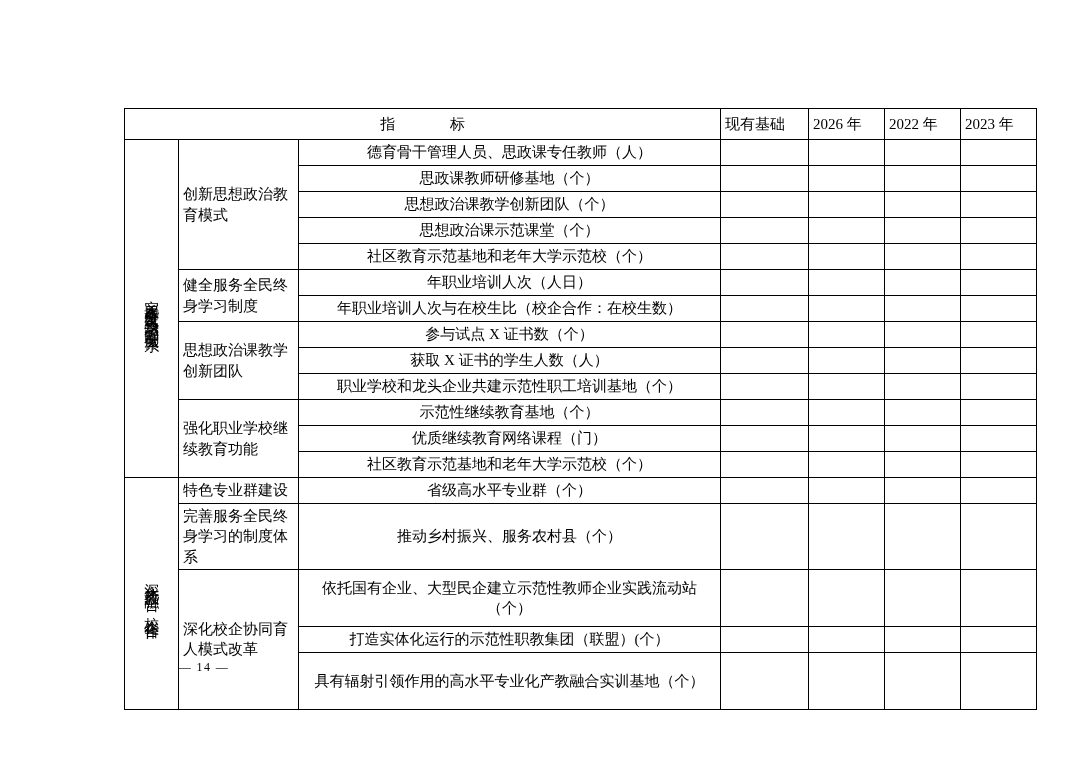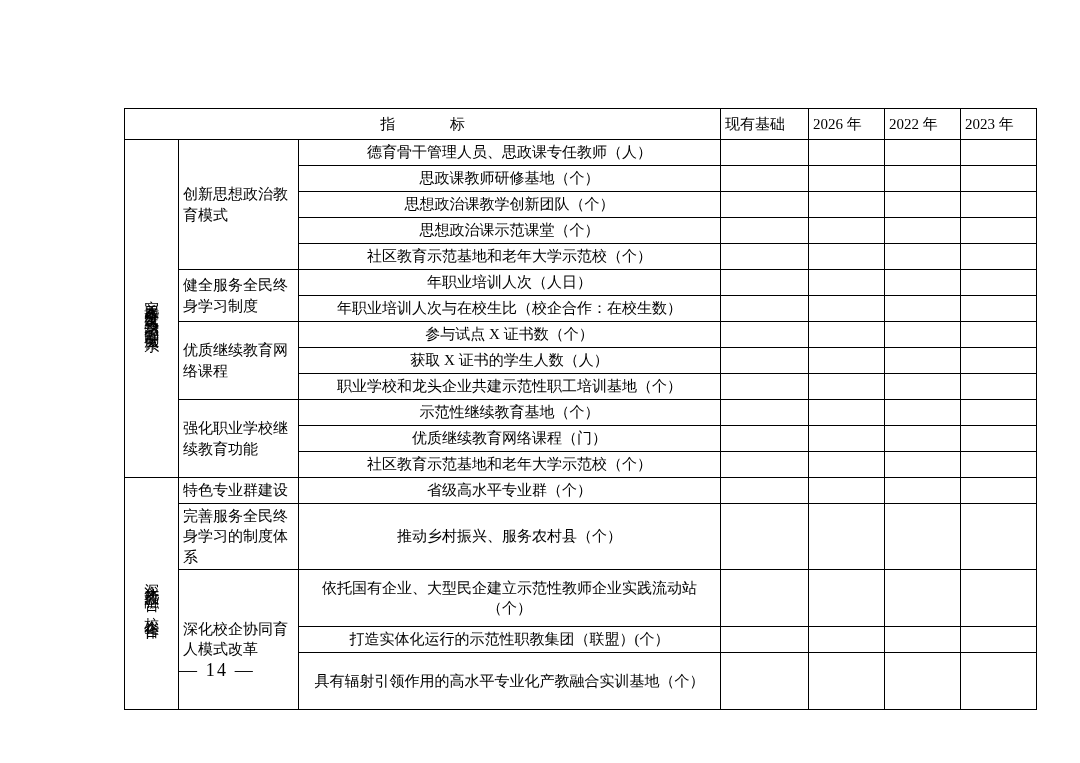--- a/index.html
+++ b/index.html
@@ -81,23 +81,22 @@
   tbody tr { height: 26px; }
   tr.tall td { height: 40px; }
   tr.tall2 td { height: 52px; }
 
   .page-number {
     position: absolute;
     left: 84px;
     top: 660px;
     width: 160px;
     text-align: center;
-    font-size: 18px;
+    font-size: 12px;
     letter-spacing: 0.12em;
-    padding-left: 13px;
   }
 </style>
 </head>
 <body>
 
 <div class="page">
 
   <table class="indicator-table">
     <colgroup>
       <col class="c-cat">
@@ -167,21 +166,21 @@
       </tr>
       <tr>
         <td class="item-cell">年职业培训人次与在校生比（校企合作：在校生数）</td>
         <td class="blank-cell"></td>
         <td class="blank-cell"></td>
         <td class="blank-cell"></td>
         <td class="blank-cell"></td>
       </tr>
 
       <tr>
-        <td class="sub-cell" rowspan="3">优质继续教育网络课程</td>
+        <td class="sub-cell" rowspan="3">思想政治课教学创新团队</td>
         <td class="item-cell">参与试点 X 证书数（个）</td>
         <td class="blank-cell"></td>
         <td class="blank-cell"></td>
         <td class="blank-cell"></td>
         <td class="blank-cell"></td>
       </tr>
       <tr>
         <td class="item-cell">获取 X 证书的学生人数（人）</td>
         <td class="blank-cell"></td>
         <td class="blank-cell"></td>

